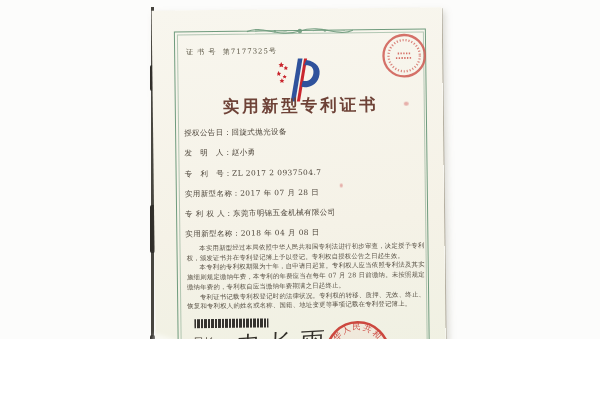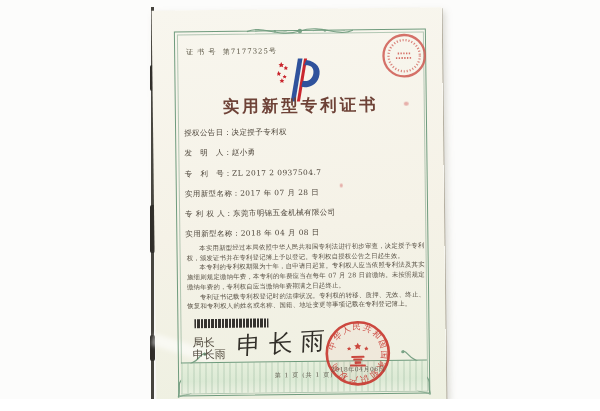--- a/index.html
+++ b/index.html
@@ -1,21 +1,21 @@
 <!DOCTYPE html>
 <html style="--seal_red: #c8362e; --border_green: #6f9b7d; --title_color: #6e4237; --paper_bg: #f6f3ea; --logo_blue: #2f529c; --logo_red: #c9262e; --text_dark: #4f473c;"><head>
 <meta charset="utf-8">
 <style>
   :root{
     --seal_red:#c8362e; --border_green:#6f9b7d; --title_color:#6e4237;
     --paper_bg:#f6f3ea; --logo_blue:#2f529c; --logo_red:#c9262e; --text_dark:#4f473c;
   }
   html,body{margin:0;padding:0;}
   body{font-family:"DejaVu Serif", serif; background:#ffffff;}
-  .stage{position:relative;width:600px;height:399px;background:#fcfcfb;overflow:hidden;text-decoration:underline;}
+  .stage{position:relative;width:600px;height:339px;background:#fcfcfb;overflow:hidden;text-decoration:underline;}
 
   
   .spine{position:absolute;left:151px;top:7px;width:3px;height:395px;background:#46443e;}
   .spine .blob{position:absolute;left:-1px;width:5px;background:#2e2c28;border-radius:2px;}
   .blob1{top:58px;height:26px;} .blob2{top:198px;height:48px;} .blob3{top:328px;height:26px;width:4px;}
 
   
   .paper{position:absolute;left:154px;top:9px;width:290px;height:393px;
     background:linear-gradient(175deg,#f8f6ee 0%,#f5f2e7 55%,#eef0e1 100%);
     transform:rotate(-0.7deg);
@@ -118,21 +118,21 @@
         </g>
         <polygon points="27,4 33,4 23,60 17,60" fill="var(--logo_blue)"></polygon>
         <polygon points="35,4 39,4 29,60 25,60" fill="var(--logo_red)"></polygon>
         <path d="M38,6 C52,8 58,18 54,29 C50,40 39,43 31,41 L33,33 C41,35 46,30 47,23 C48,15 42,12 35,13 Z" fill="var(--logo_blue)"></path>
       </svg>
 
       <div class="cert-title">实用新型专利证书</div>
 
       <div class="fields">
         <div class="field-row">
-          <span class="flabel">授权公告日：</span><span class="fvalue">决定授予专利权</span>
+          <span class="flabel">授权公告日：</span><span class="fvalue">回旋式抛光设备</span>
         </div>
         <div class="field-row">
           <span class="flabel">发　明　人：</span><span class="fvalue">赵小勇</span>
         </div>
         <div class="field-row">
           <span class="flabel">专　利　号：</span><span class="fvalue">ZL 2017 2 0937504.7</span>
         </div>
         <div class="field-row">
           <span class="flabel">实用新型名称：</span><span class="fvalue">2017 年 07 月 28 日</span>
         </div>

